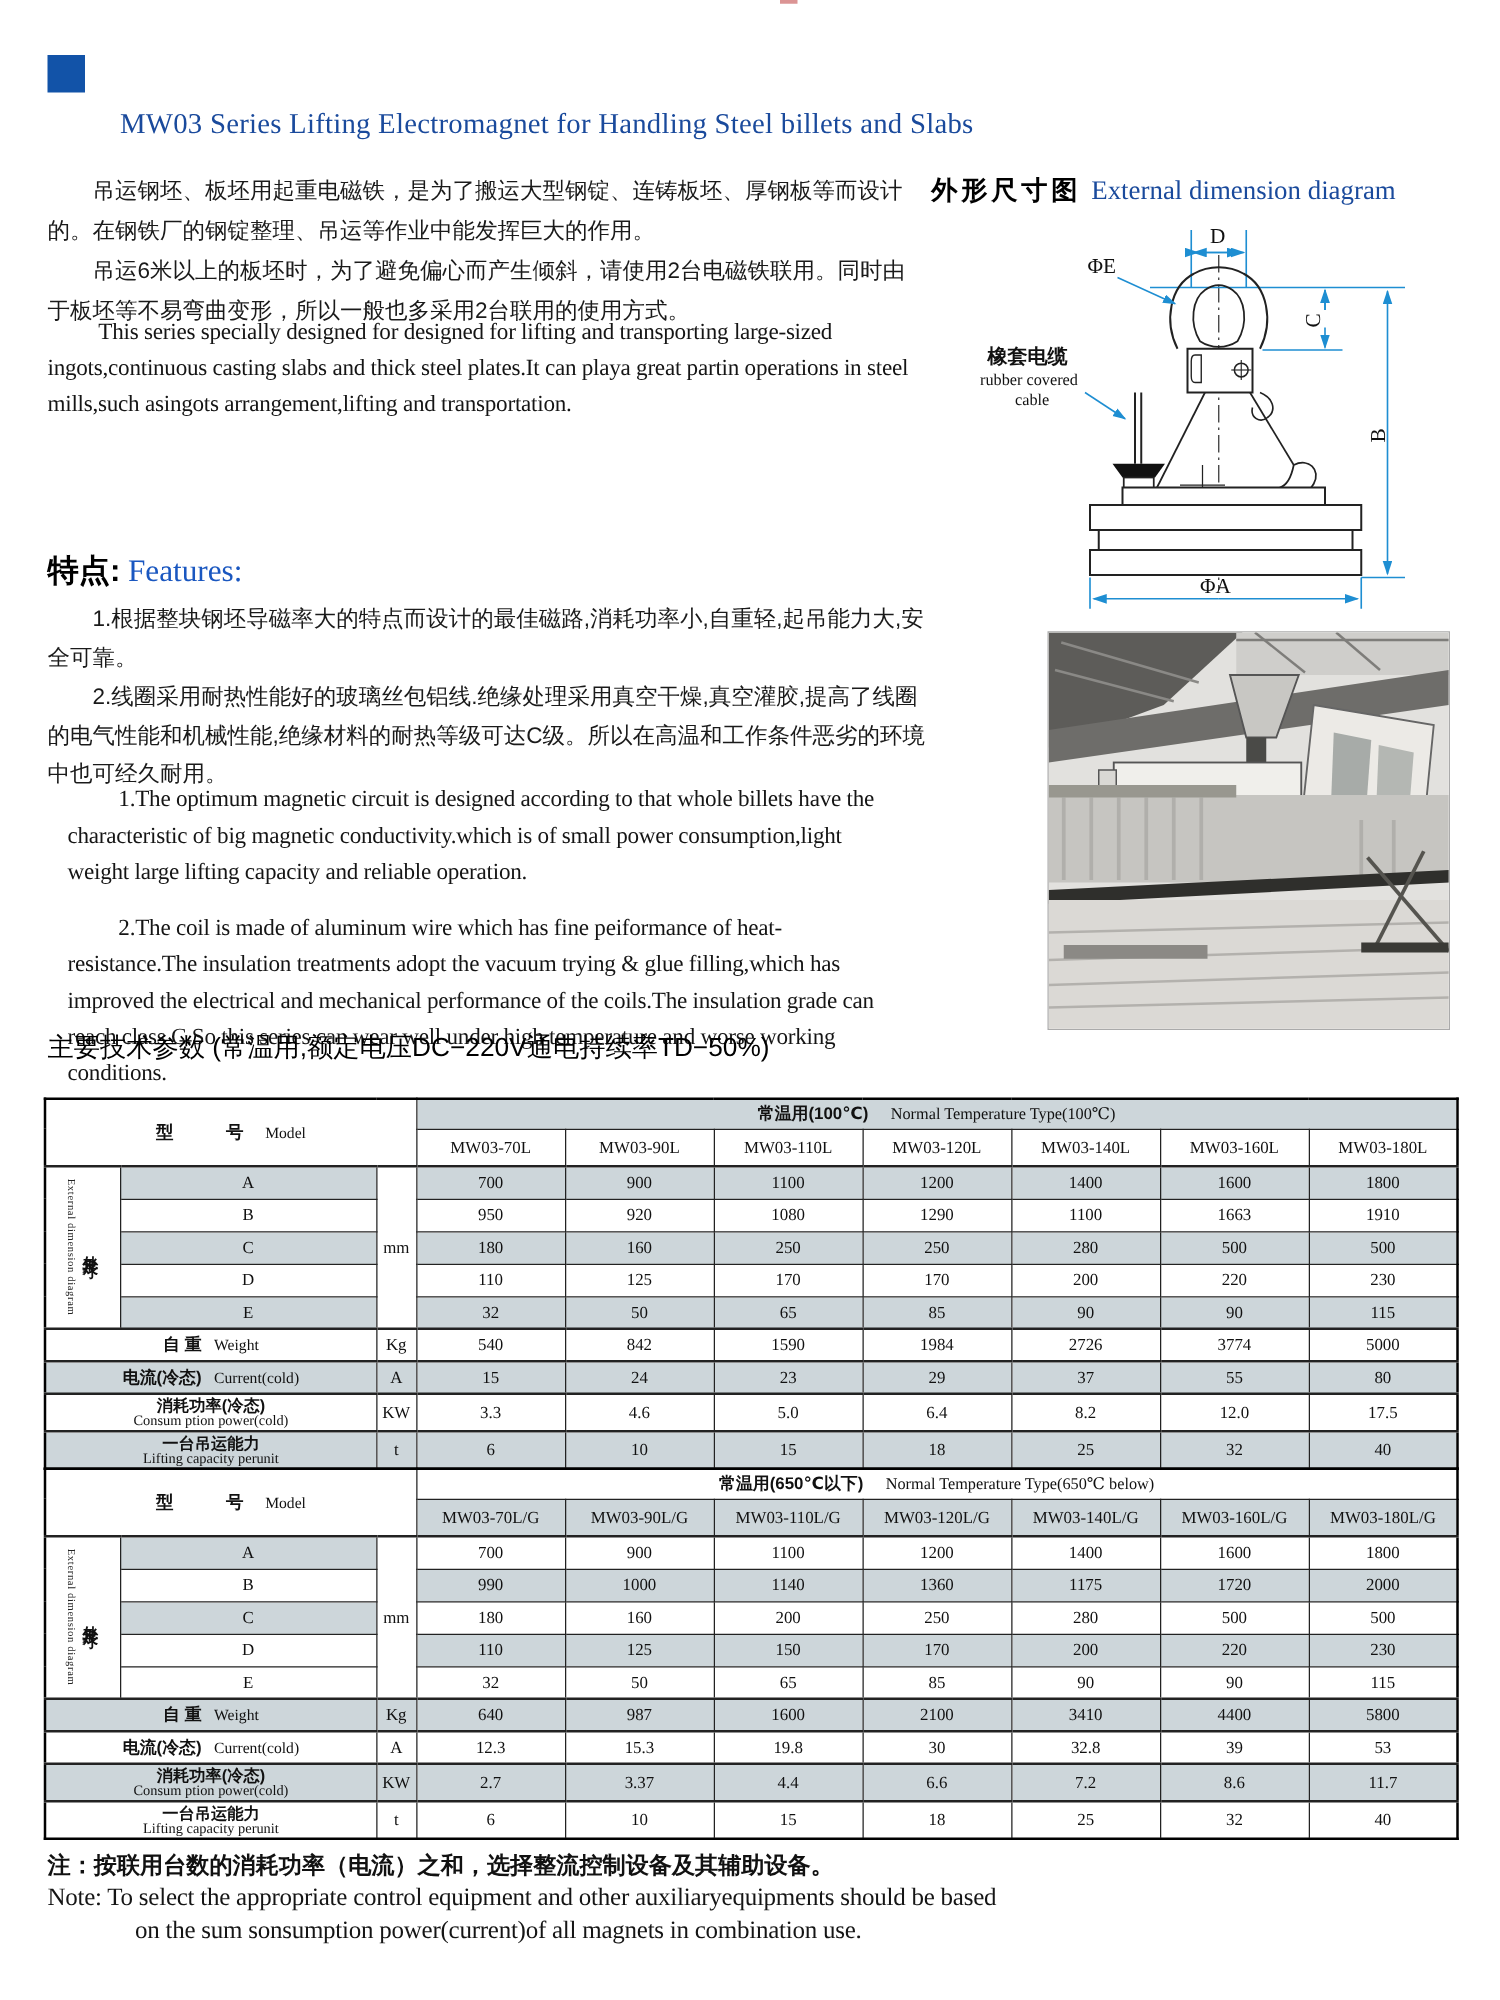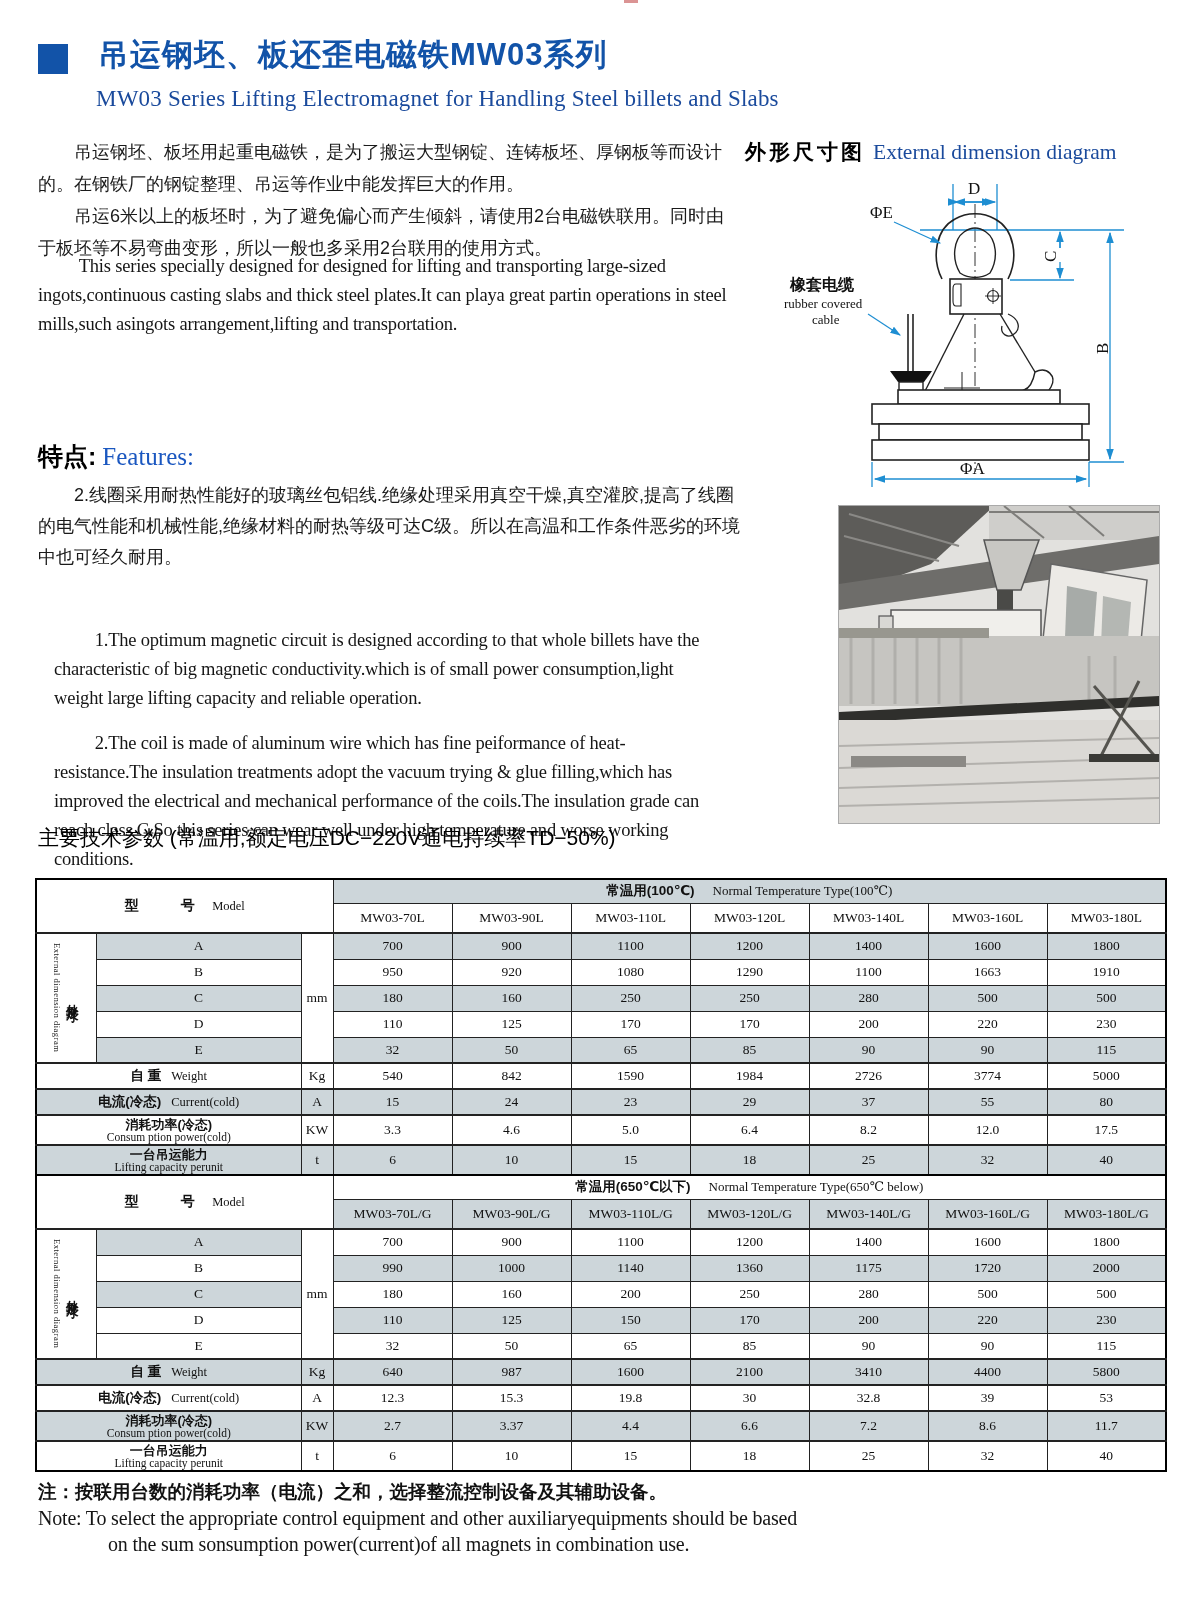--- a/index.html
+++ b/index.html
@@ -66,35 +66,35 @@
   .note-en2{padding-left:70px;}
   svg text{font-family:"Liberation Serif","DejaVu Serif",serif;}
 </style>
 </head>
 <body>
 
 <div class="page">
   <div class="red-mark"></div>
 
   <div class="blue-square"></div>
-  <div class="title-zh">吊运钢坯、板还歪电磁铁MW03系列</div>
   <div class="title-en">MW03 Series Lifting Electromagnet for Handling Steel billets and Slabs</div>
 
   <div class="intro-zh">
     <p>吊运钢坯、板坯用起重电磁铁，是为了搬运大型钢锭、连铸板坯、厚钢板等而设计的。在钢铁厂的钢锭整理、吊运等作业中能发挥巨大的作用。</p>
     <p>吊运6米以上的板坯时，为了避免偏心而产生倾斜，请使用2台电磁铁联用。同时由于板坯等不易弯曲变形，所以一般也多采用2台联用的使用方式。</p>
   </div>
   <div class="intro-en">
     <p>This series specially designed for designed for lifting and transporting large-sized ingots,continuous casting slabs and thick steel plates.It can playa great partin operations in steel mills,such asingots arrangement,lifting and transportation.</p>
   </div>
 
   <div class="feat-head">
     <span class="zh">特点:</span><span class="en">Features:</span>
   </div>
   <div class="feat-zh">
+    <p>1.根据整块钢坯导磁率大的特点而设计的最佳磁路,消耗功率小,自重轻,起吊能力大,安全可靠。</p>
     <p>2.线圈采用耐热性能好的玻璃丝包铝线.绝缘处理采用真空干燥,真空灌胶,提高了线圈的电气性能和机械性能,绝缘材料的耐热等级可达C级。所以在高温和工作条件恶劣的环境中也可经久耐用。</p>
   </div>
   <div class="feat-en">
     <p>1.The optimum magnetic circuit is designed according to that whole billets have the characteristic of big magnetic conductivity.which is of small power consumption,light weight large lifting capacity and reliable operation.</p>
     <p>2.The coil is made of aluminum wire which has fine peiformance of heat-resistance.The insulation treatments adopt the vacuum trying &amp; glue filling,which has improved the electrical and mechanical performance of the coils.The insulation grade can reach class C.So this series can wear well under high temperature and worse working conditions.</p>
   </div>
 
   <div class="dim-head">
     <span class="zh">外形尺寸图</span><span class="en">External dimension diagram</span>
   </div>

